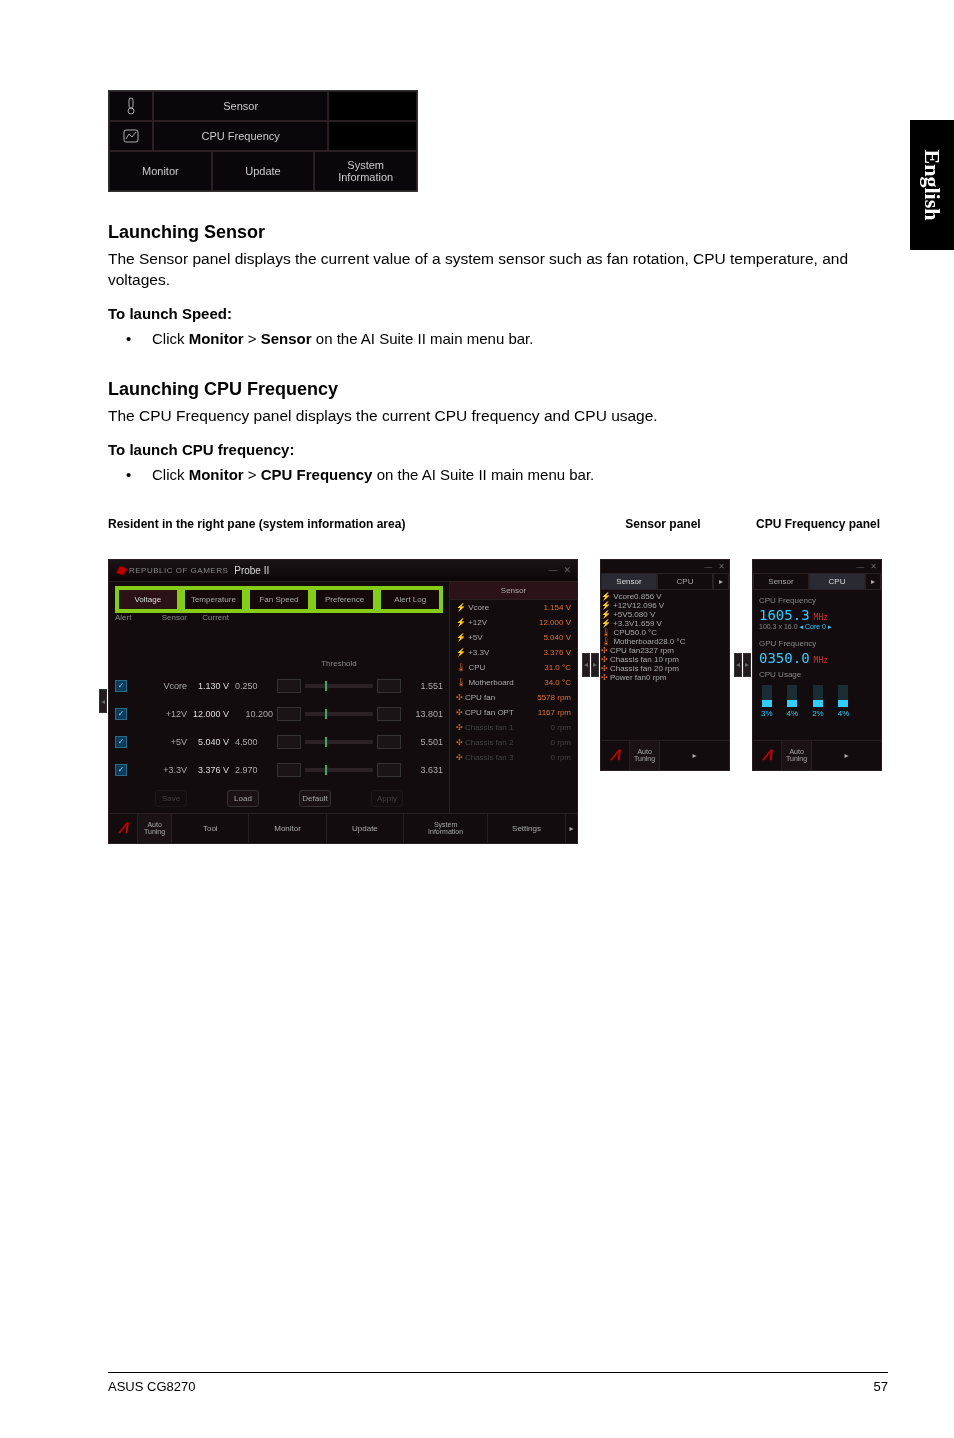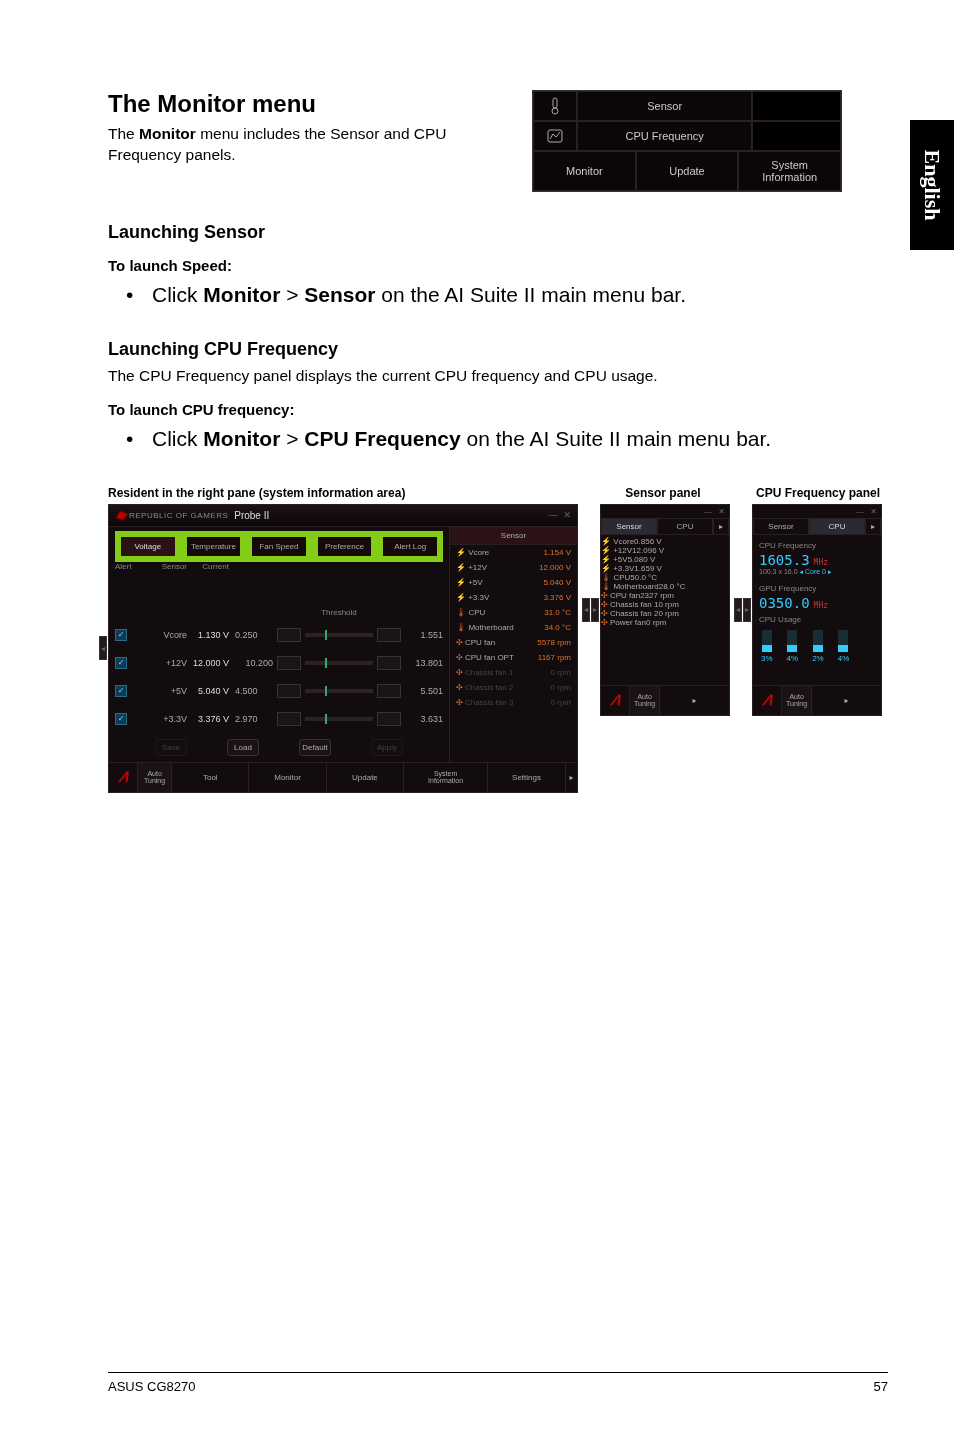--- a/index.html
+++ b/index.html
@@ -5,45 +5,45 @@
   * { box-sizing: border-box; margin: 0; padding: 0; }
   body { width: 954px; height: 1438px; background: #fff; font-family: Arial, Helvetica, sans-serif; position: relative; color: #000; }
   .page { padding: 90px 66px 40px 108px; position: relative; height: 100%; }
   .side-tab { position: absolute; right: 0; top: 120px; width: 44px; height: 130px; background: #000; color: #fff; display: flex; align-items: center; justify-content: center; }
   .side-tab span { transform: rotate(90deg); font-family: "Times New Roman", serif; font-size: 22px; font-weight: bold; }
   h2.section-title { font-size: 24px; font-weight: bold; margin-bottom: 6px; }
   p.body { font-size: 15.5px; line-height: 1.35; margin-bottom: 14px; }
   h3.sub { font-size: 18px; font-weight: bold; margin-top: 30px; margin-bottom: 6px; }
   p.launch-label { font-size: 15px; font-weight: bold; margin-top: 14px; margin-bottom: 6px; }
   ul.steps { list-style: none; padding-left: 0; }
-  ul.steps li { font-size: 21px; padding-left: 44px; position: relative; line-height: 1.4; }
+  ul.steps li { font-size: 15px; padding-left: 44px; position: relative; line-height: 1.4; }
   ul.steps li::before { content: "•"; position: absolute; left: 18px; top: 0; }
   .top-row { display: flex; gap: 24px; align-items: flex-start; }
   .top-row .text-col { flex: 1; max-width: 400px; }
   
   .menu-box { width: 310px; border: 1px solid #333; background: #0b0609; color: #ccc; font-size: 12px; flex-shrink: 0; }
   .menu-box .row { display: flex; }
   .menu-box .cell { border: 1px solid #2a2022; flex: 1; display: flex; align-items: center; justify-content: center; height: 30px; font-size: 11px; }
   .menu-box .icon-cell { flex: 0 0 44px; display:flex; align-items:center; justify-content:center; border:1px solid #2a2022; }
   .menu-box .row.bottom .cell { height: 40px; }
   
   .shots-row { margin-top: 32px; }
-  .captions { display: flex; font-size: 12px; font-weight: bold; margin-bottom: 4px; }
+  .captions { display: flex; font-size: 12px; font-weight: bold; margin-bottom: 28px; }
   .captions .cap1 { width: 470px; }
   .captions .cap2 { width: 170px; text-align: center; }
   .captions .cap3 { flex: 1; text-align: center; }
   .panels { display: flex; gap: 22px; align-items: flex-start; }
   
   .probe { width: 470px; background: #120c0e; border: 1px solid #2a2022; color: #aaa; font-size: 9px; position: relative; }
   .probe .titlebar { display: flex; align-items: center; height: 22px; padding: 0 6px; background: linear-gradient(#1a1416,#0c0608); border-bottom: 1px solid #2a2022; }
   .probe .titlebar .brand { color: #888; font-size: 8px; letter-spacing: .5px; }
   .probe .titlebar .name { color: #ddd; margin-left: 6px; font-size: 10px; }
   .probe .titlebar .wbtn { margin-left: auto; display:flex; gap:6px; color:#666; }
   .probe .tabs { display: flex; }
-  .probe .tabs .tab { flex: 1; text-align: center; padding: 5px 0; border: 6px solid #84cc16; font-size: 8px; background:#15090c; }
+  .probe .tabs .tab { flex: 1; text-align: center; padding: 5px 0; border: 4px solid #84cc16; font-size: 8px; background:#15090c; }
   .probe .tabs .tab.active { background: #2a1216; color:#ddd; }
   .probe .body-row { display: flex; }
   .probe .left { flex: 1; padding: 4px 6px; }
   .probe .left .hdr { display: flex; color:#888; font-size:8px; margin-bottom:4px; }
   .probe .left .hdr .c1{width:16px;} .probe .left .hdr .c2{width:56px;} .probe .left .hdr .c3{width:48px;} .probe .left .hdr .c4{flex:1;}
   .probe .vrow { display: flex; align-items: center; height: 28px; }
   .probe .chk { width: 12px; height: 12px; background:#0b3c5a; border:1px solid #2d6a8a; display:flex; align-items:center; justify-content:center; color:#9cf; font-size:8px; margin-right:4px; }
   .probe .vname { width: 56px; color:#aaa; }
   .probe .vcur { width: 48px; color:#ddd; }
   .probe .thresh { flex: 1; display:flex; align-items:center; gap:4px; }
@@ -92,26 +92,20 @@
 </style>
 </head>
 <body>
 
 <div class="side-tab">
     <span>English</span>
   </div>
 
 <div class="page">
   <div class="top-row">
-    <div class="text-col">
-      <h2 class="section-title">The Monitor menu</h2>
-      <p class="body">
-        <span>The </span><b>Monitor</b><span> menu includes the Sensor and CPU Frequency panels.</span>
-      </p>
-    </div>
     <div class="menu-box">
       <div class="row">
         <div class="icon-cell">
           <svg width="14" height="18" viewBox="0 0 14 18">
               <rect x="5" y="1" width="4" height="10" rx="2" fill="none" stroke="#aaa" stroke-width="1"></rect>
               <circle cx="7" cy="14" r="3" fill="none" stroke="#aaa" stroke-width="1"></circle>
             </svg>
         </div>
         <div class="cell" style="flex:4;">Sensor</div>
         <div class="cell" style="flex:2; background:#000;"></div>
@@ -131,20 +125,21 @@
         <div class="cell">Update</div>
         <div class="cell" style="flex-direction:column; line-height:1.1;">
           <span>System</span>
           <span>Information</span>
         </div>
       </div>
     </div>
   </div>
 
   <h3 class="sub">Launching Sensor</h3>
+  <p class="body">The Sensor panel displays the current value of a system sensor such as fan rotation, CPU temperature, and voltages.</p>
   <p class="launch-label">To launch Speed:</p>
   <ul class="steps">
       <li>
     <span>Click </span><b>Monitor</b><span> &gt; </span><b>Sensor</b><span> on the AI Suite II main menu bar.</span>
   </li>
     </ul>
 
   <h3 class="sub">Launching CPU Frequency</h3>
   <p class="body">The CPU Frequency panel displays the current CPU frequency and CPU usage.</p>
   <p class="launch-label">To launch CPU frequency:</p>

